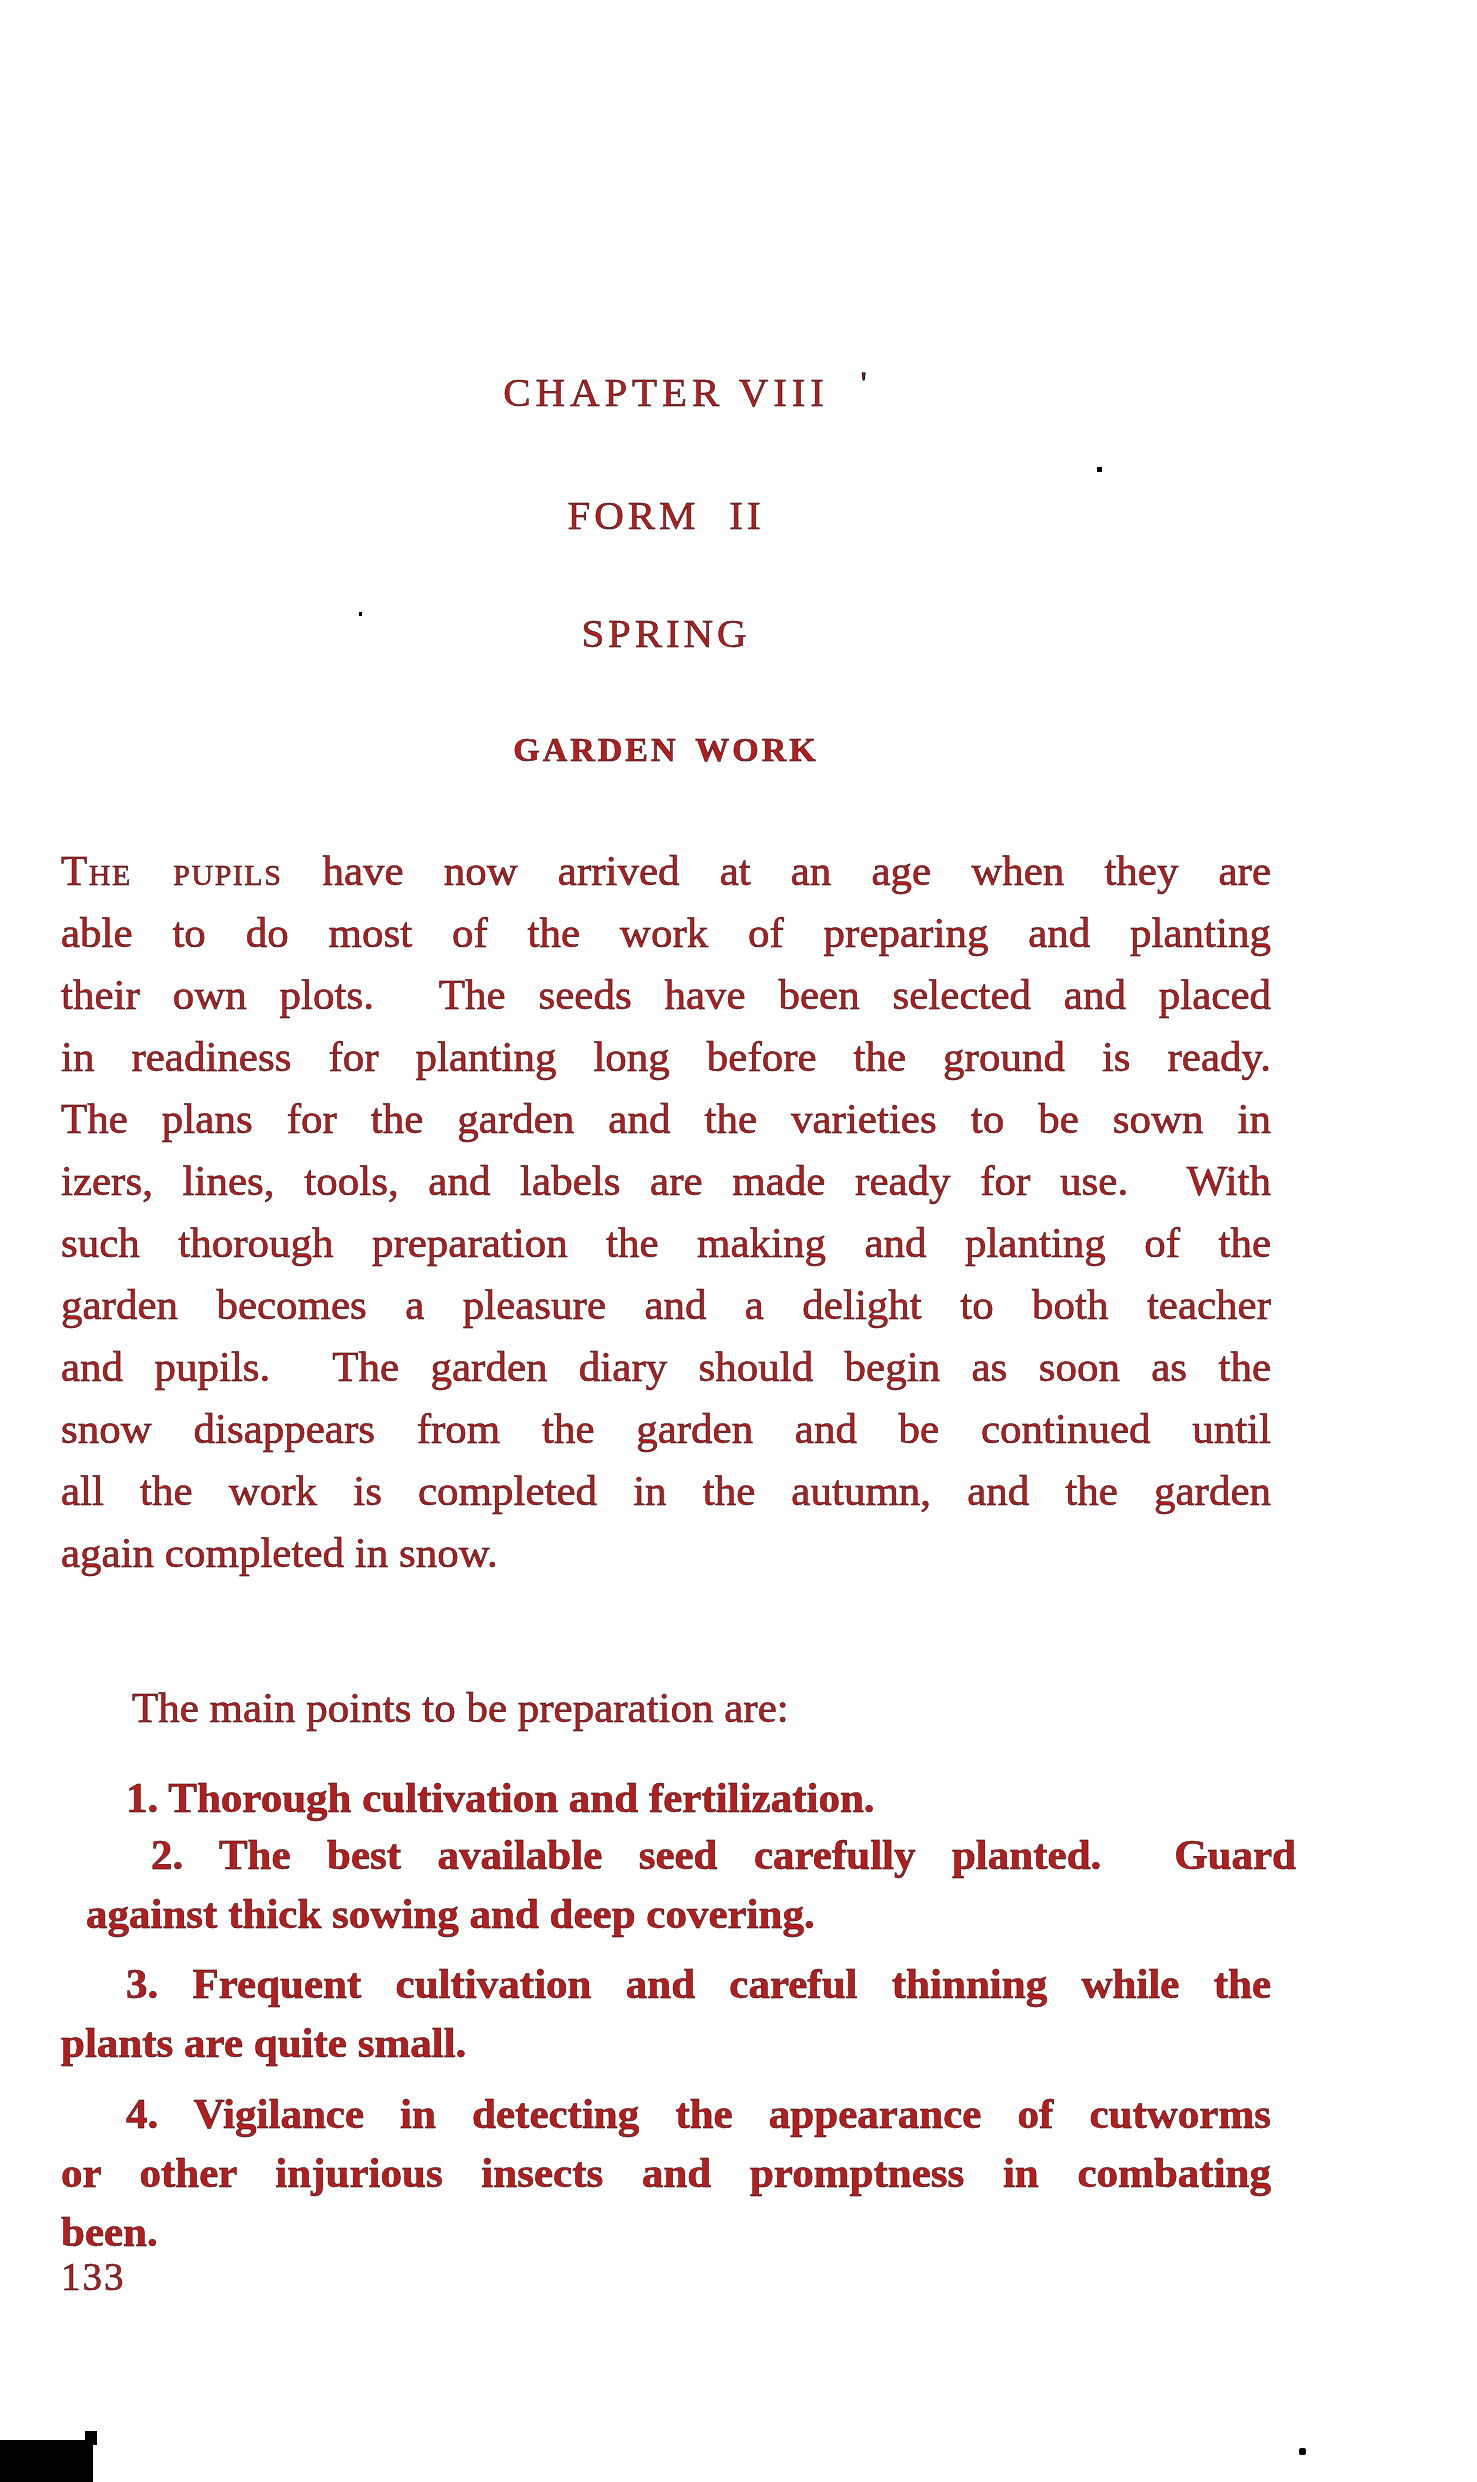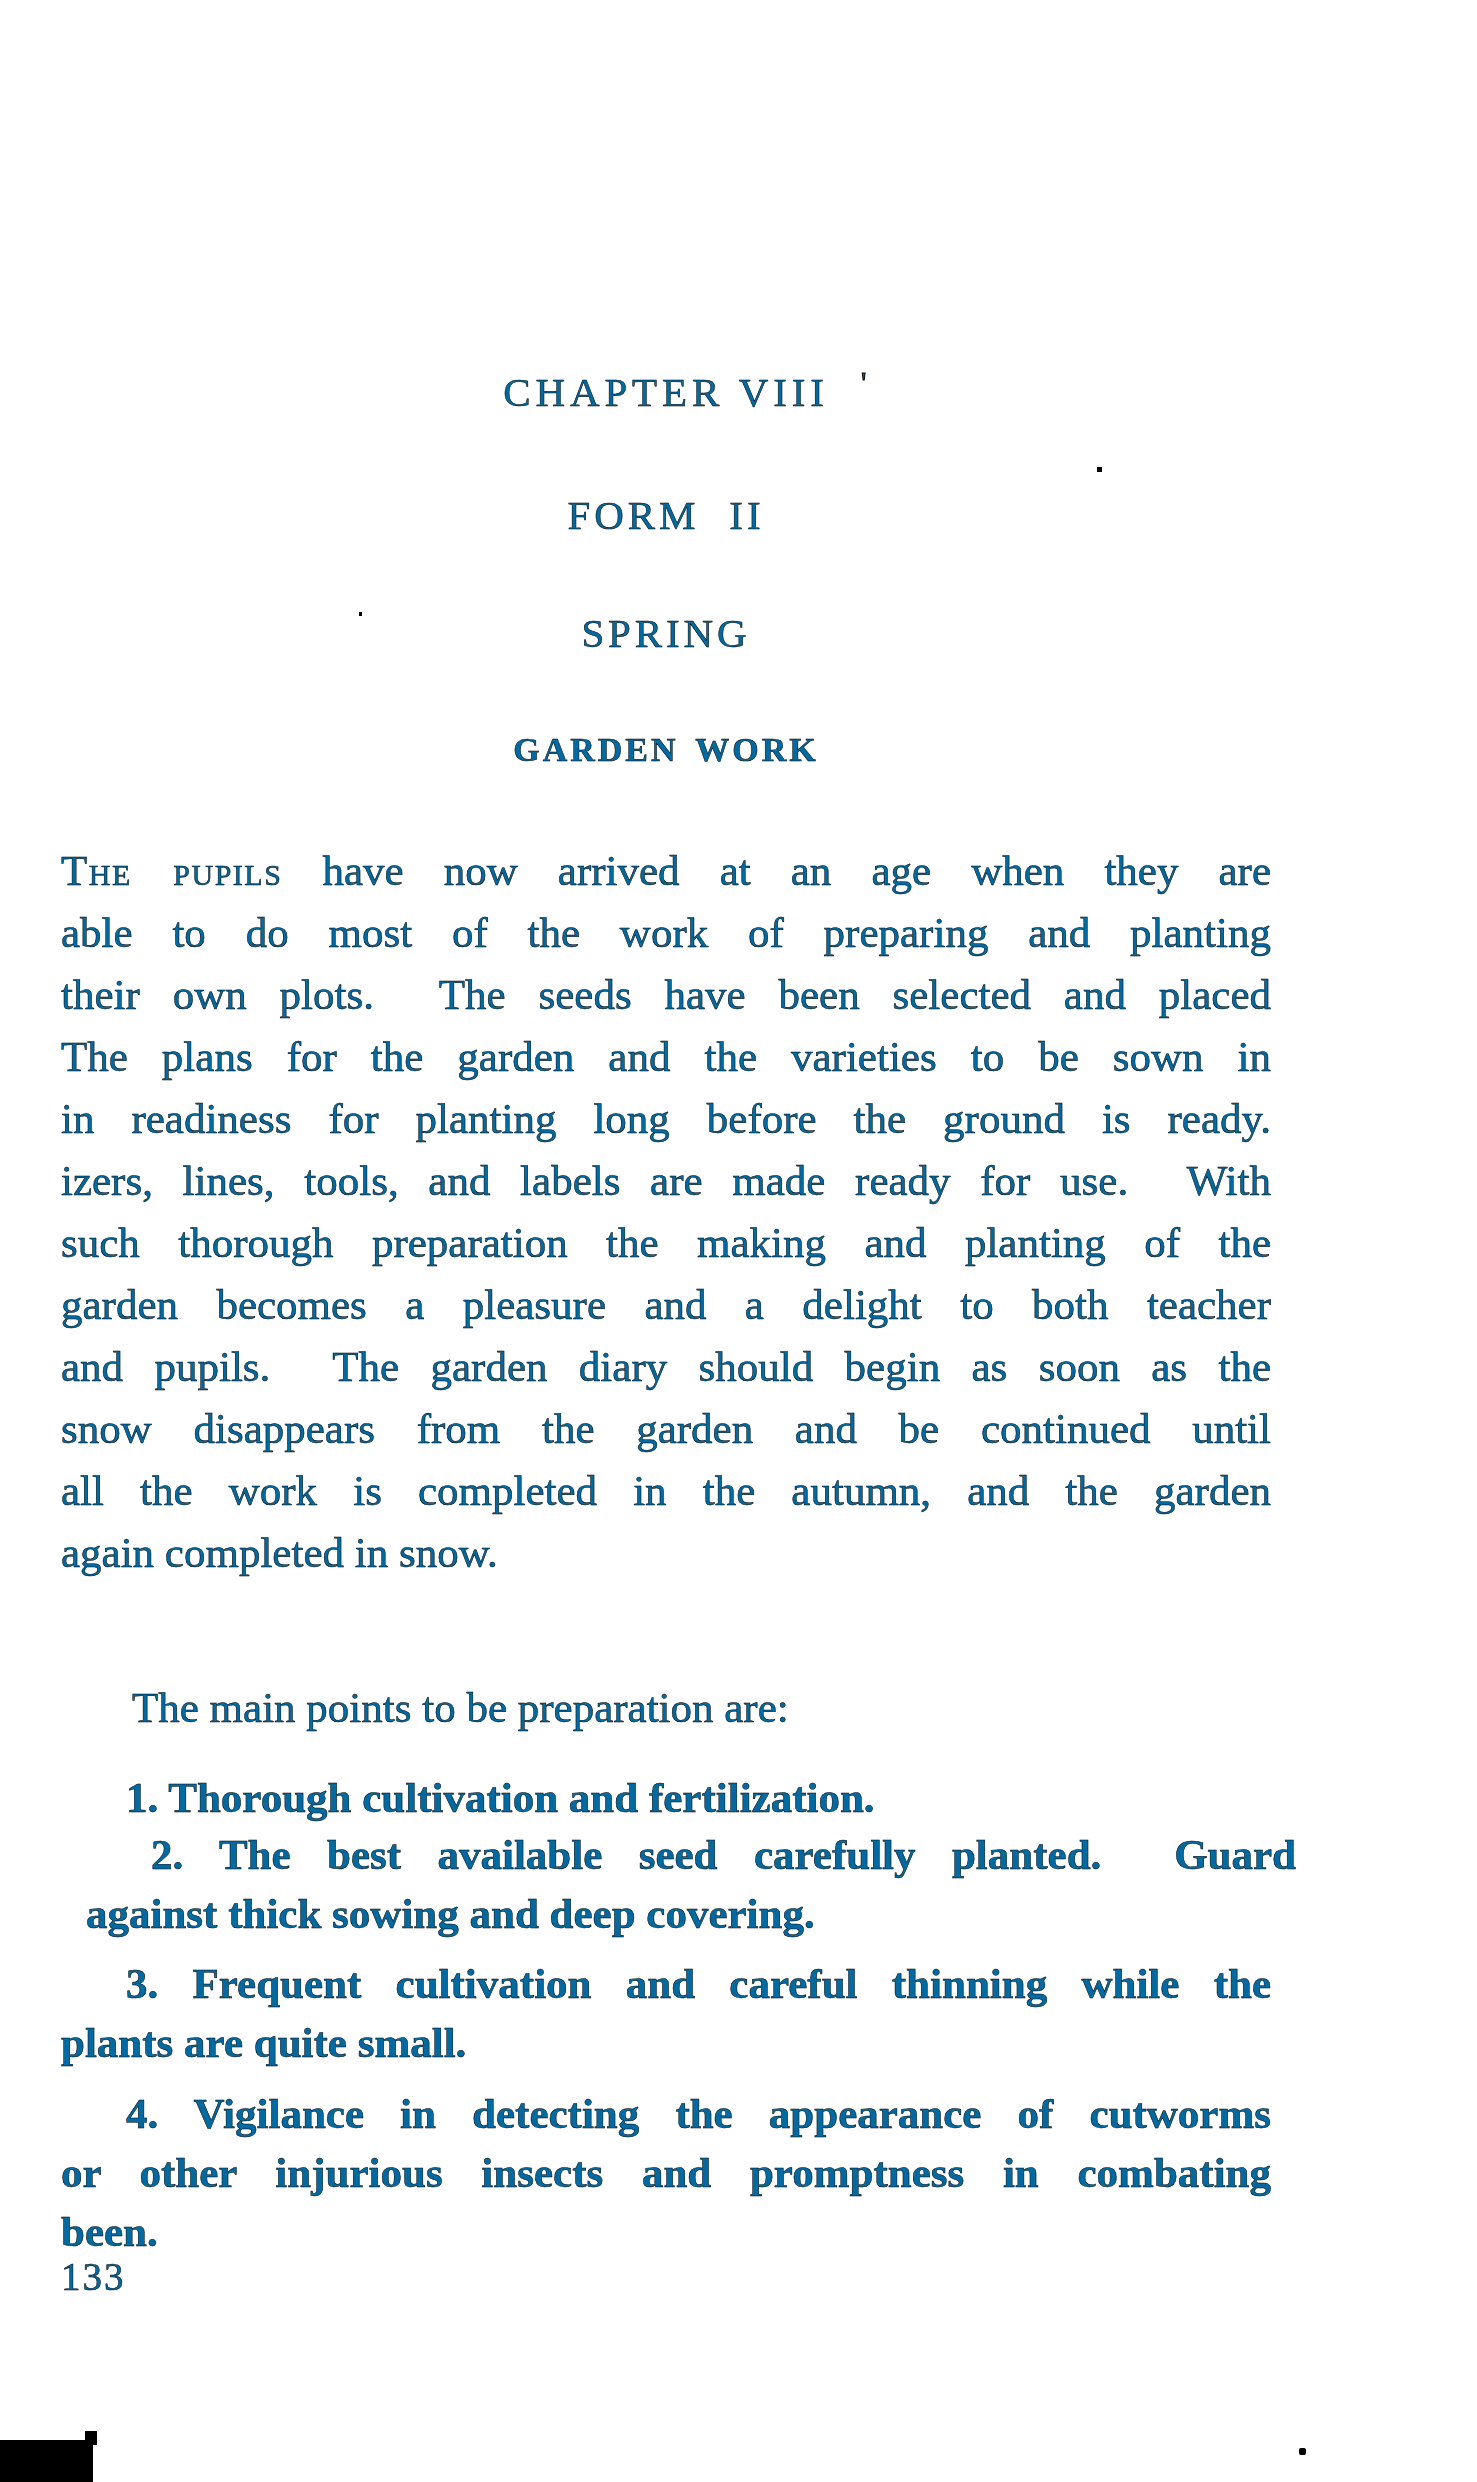--- a/index.html
+++ b/index.html
@@ -1,17 +1,17 @@
 <!DOCTYPE html>
 <html><head>
 <meta charset="utf-8">
 <style>
   html,body{margin:0;padding:0;background:#ddd;}
   .sheet{
-    position:relative;width:1478px;height:2482px;background:#ffffff;color:#0369a1;
+    position:relative;width:1478px;height:2482px;background:#ffffff;color:#b91c1c;
     font-family:"Liberation Serif","DejaVu Serif",serif;overflow:hidden;
     -webkit-text-stroke:0.5px #000;
   }
   .heading{position:absolute;left:61px;width:1210px;text-align:center;line-height:1.1;white-space:nowrap;}
   .chapter{top:370px;font-size:41px;letter-spacing:4.9px;}
   .form{top:493px;font-size:41px;letter-spacing:3.9px;word-spacing:15.8px;}
   .season{top:611px;font-size:41px;letter-spacing:3.9px;}
   .section{top:731px;font-size:34px;font-weight:bold;letter-spacing:3px;word-spacing:5.9px;}
   .textblock{position:absolute;left:61px;width:1210px;font-size:43px;}
   .para{top:840px;line-height:62px;}
@@ -45,22 +45,22 @@
   <div class="heading form">FORM II</div>
 
   <div class="heading season">SPRING</div>
 
   <div class="heading section">GARDEN WORK</div>
 
   <div class="textblock para" id="para1">
       <div class="line"><span class="sc">The pupils</span> have now arrived at an age when they are</div>
       <div class="line">able to do most of the work of preparing and planting</div>
       <div class="line">their own plots.&nbsp; The seeds have been selected and placed</div>
+      <div class="line">in readiness for planting long before the ground is ready.</div>
       <div class="line">The plans for the garden and the varieties to be sown in</div>
-      <div class="line">in readiness for planting long before the ground is ready.</div>
       <div class="line">izers, lines, tools, and labels are made ready for use.&nbsp; With</div>
       <div class="line">such thorough preparation the making and planting of the</div>
       <div class="line">garden becomes a pleasure and a delight to both teacher</div>
       <div class="line">and pupils.&nbsp; The garden diary should begin as soon as the</div>
       <div class="line">snow disappears from the garden and be continued until</div>
       <div class="line">all the work is completed in the autumn, and the garden</div>
       <div class="line last">again completed in snow.</div>
     </div>
 
   <div class="textblock intro">The main points to be preparation are:</div>

